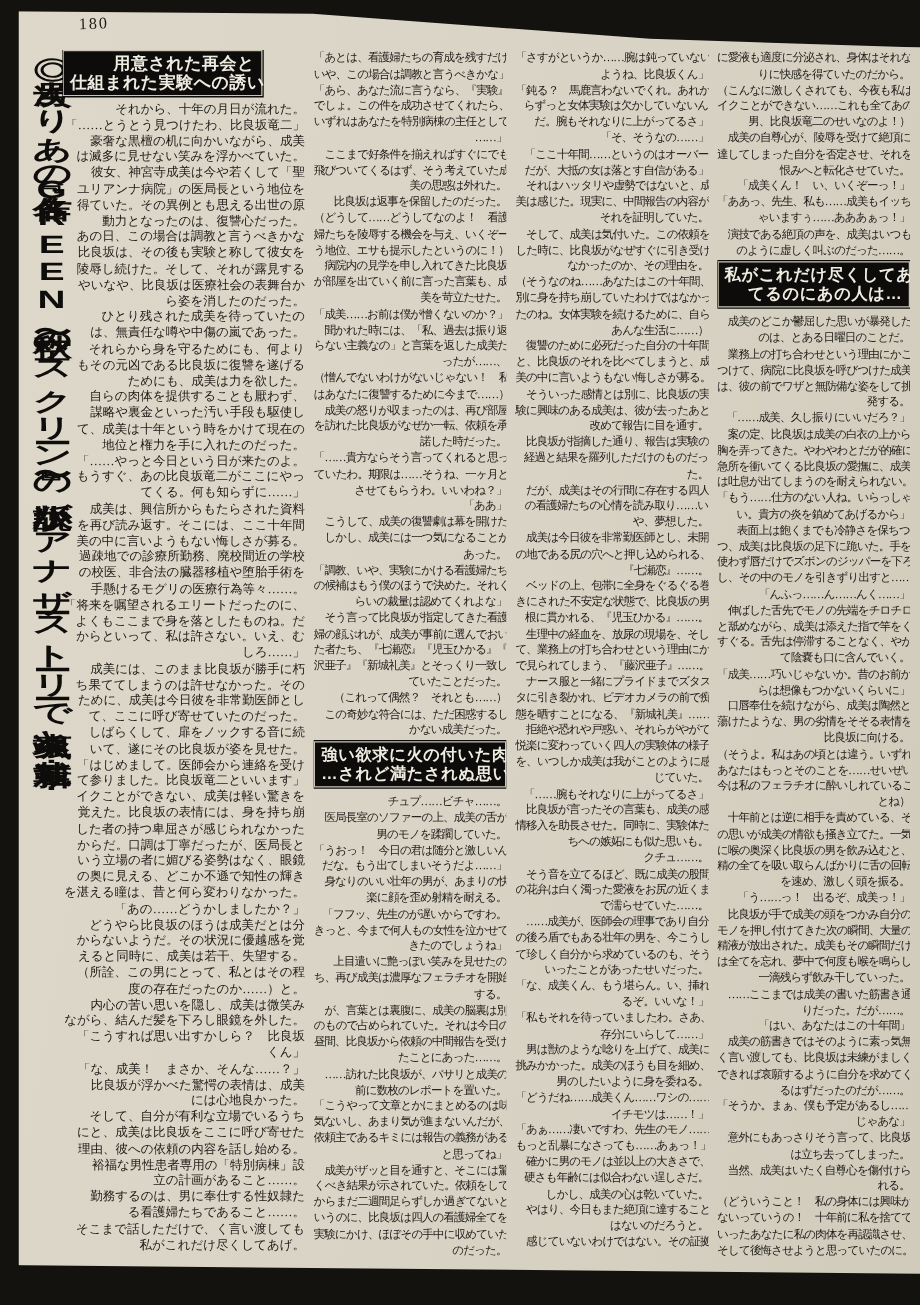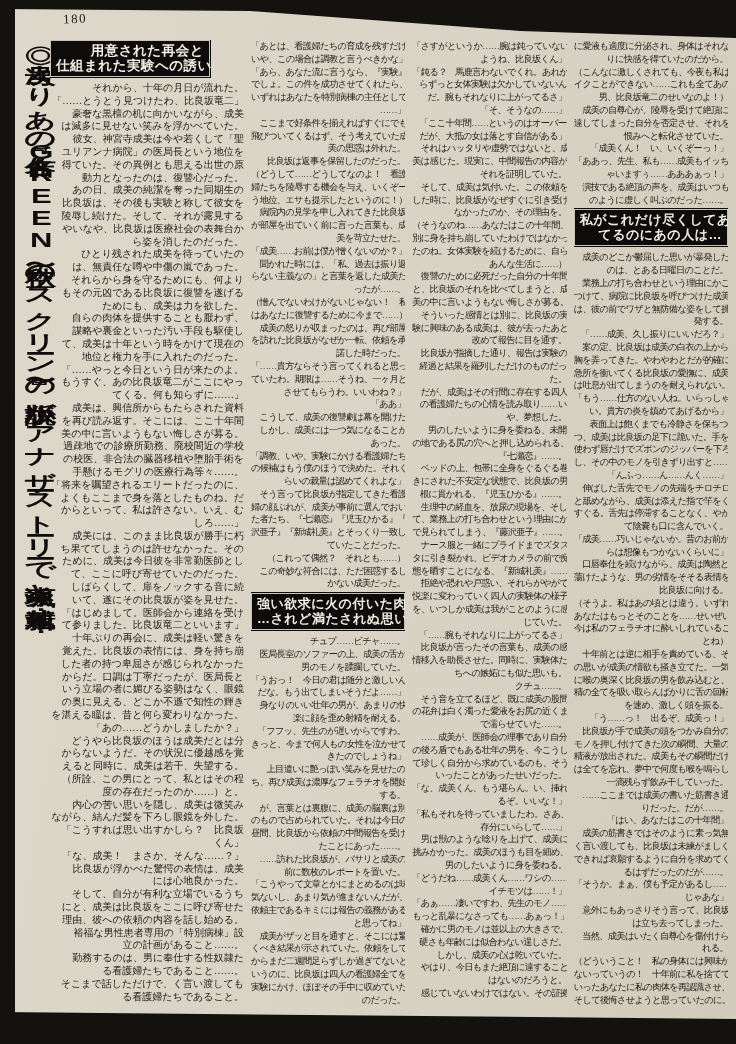--- a/index.html
+++ b/index.html
@@ -48,21 +48,21 @@
           <div>仕組まれた実験への誘い</div>
         </div>
         <div class="text-line">　それから、十年の月日が流れた。</div>
         <div class="text-line">「……とうとう見つけたわ、比良坂竜二」</div>
         <div class="text-line">　豪奢な黒檀の机に向かいながら、成美</div>
         <div class="text-line">は滅多に見せない笑みを浮かべていた。</div>
         <div class="text-line">　彼女、神宮寺成美は今や若くして「聖</div>
         <div class="text-line">ユリアンナ病院」の医局長という地位を</div>
         <div class="text-line">得ていた。その異例とも思える出世の原</div>
         <div class="text-line">動力となったのは、復讐心だった。</div>
-        <div class="text-line">　あの日、成美の純潔を奪った同期生の</div>
+        <div class="text-line">　あの日、この場合は調教と言うべきかな</div>
         <div class="text-line">比良坂は、その後も実験と称して彼女を</div>
         <div class="text-line">陵辱し続けた。そして、それが露見する</div>
         <div class="text-line">やいなや、比良坂は医療社会の表舞台か</div>
         <div class="text-line">ら姿を消したのだった。</div>
         <div class="text-line">　ひとり残された成美を待っていたの</div>
         <div class="text-line">は、無責任な噂や中傷の嵐であった。</div>
         <div class="text-line">　それらから身を守るためにも、何より</div>
         <div class="text-line">もその元凶である比良坂に復讐を遂げる</div>
         <div class="text-line">ためにも、成美は力を欲した。</div>
         <div class="text-line">　自らの肉体を提供することも厭わず、</div>
@@ -83,21 +83,21 @@
         <div class="text-line">からといって、私は許さない。いえ、む</div>
         <div class="text-line">しろ……」</div>
         <div class="text-line">　成美には、このまま比良坂が勝手に朽</div>
         <div class="text-line">ち果ててしまうのは許せなかった。その</div>
         <div class="text-line">ために、成美は今日彼を非常勤医師とし</div>
         <div class="text-line">て、ここに呼び寄せていたのだった。</div>
         <div class="text-line">　しばらくして、扉をノックする音に続</div>
         <div class="text-line">いて、遂にその比良坂が姿を見せた。</div>
         <div class="text-line">「はじめまして。医師会から連絡を受け</div>
         <div class="text-line">て参りました。比良坂竜二といいます」</div>
-        <div class="text-line">　十年ぶりの再会に、成美は軽い驚きを</div>
+        <div class="text-line">　イクことができない、成美は軽い驚きを</div>
         <div class="text-line">覚えた。比良坂の表情には、身を持ち崩</div>
         <div class="text-line">した者の持つ卑屈さが感じられなかった</div>
         <div class="text-line">からだ。口調は丁寧だったが、医局長と</div>
         <div class="text-line">いう立場の者に媚びる姿勢はなく、眼鏡</div>
         <div class="text-line">の奥に見える、どこか不遜で知性の輝き</div>
         <div class="text-line">を湛える瞳は、昔と何ら変わりなかった。</div>
         <div class="text-line">「あの……どうかしましたか？」</div>
         <div class="text-line">　どうやら比良坂のほうは成美だとは分</div>
         <div class="text-line">からないようだ。その状況に優越感を覚</div>
         <div class="text-line">えると同時に、成美は若干、失望する。</div>
@@ -111,21 +111,21 @@
         <div class="text-line">　比良坂が浮かべた驚愕の表情は、成美</div>
         <div class="text-line">には心地良かった。</div>
         <div class="text-line">　そして、自分が有利な立場でいるうち</div>
         <div class="text-line">にと、成美は比良坂をここに呼び寄せた</div>
         <div class="text-line">理由、彼への依頼の内容を話し始める。</div>
         <div class="text-line">　裕福な男性患者専用の「特別病棟」設</div>
         <div class="text-line">立の計画があること……。</div>
         <div class="text-line">　勤務するのは、男に奉仕する性奴隷た</div>
         <div class="text-line">る看護婦たちであること……。</div>
         <div class="text-line">　そこまで話しただけで、く言い渡しても</div>
-        <div class="text-line">る看護婦たちであること。</div>
+        <div class="text-line">私がこれだけ尽くしてあげ。</div>
       </div>
     <div class="text-column col-1">
         <div class="text-line">「あとは、看護婦たちの育成を残すだけ、</div>
         <div class="text-line">いや、この場合は調教と言うべきかな」</div>
         <div class="text-line">「あら、あなた流に言うなら、『実験』</div>
         <div class="text-line">でしょ。この件を成功させてくれたら、</div>
         <div class="text-line">いずれはあなたを特別病棟の主任として</div>
         <div class="text-line">……」</div>
         <div class="text-line">　ここまで好条件を揃えればすぐにでも</div>
         <div class="text-line">飛びついてくるはず、そう考えていた成</div>
@@ -222,21 +222,21 @@
         <div class="text-line">美の中に言いようもない悔しさが募る。</div>
         <div class="text-line">　そういった感情とは別に、比良坂の実</div>
         <div class="text-line">験に興味のある成美は、彼が去ったあと</div>
         <div class="text-line">改めて報告に目を通す。</div>
         <div class="text-line">　比良坂が指摘した通り、報告は実験の</div>
         <div class="text-line">経過と結果を羅列しただけのものだっ</div>
         <div class="text-line">た。</div>
         <div class="text-line">　だが、成美はその行間に存在する四人</div>
         <div class="text-line">の看護婦たちの心情を読み取り……い</div>
         <div class="text-line">や、夢想した。</div>
-        <div class="text-line">　男のしたいように身を委ねる、未開</div>
+        <div class="text-line">　成美は今日彼を非常勤医師とし、未開</div>
         <div class="text-line">の地である尻の穴へと押し込められる、</div>
         <div class="text-line">『七瀬恋』……。</div>
         <div class="text-line">　ベッドの上、包帯に全身をぐるぐる巻</div>
         <div class="text-line">きにされた不安定な状態で、比良坂の男</div>
         <div class="text-line">根に貫かれる、『児玉ひかる』……。</div>
         <div class="text-line">　生理中の経血を、放尿の現場を、そし</div>
         <div class="text-line">て、業務上の打ち合わせという理由にかこ</div>
         <div class="text-line">で見られてしまう、『藤沢亜子』……。</div>
         <div class="text-line">　ナース服と一緒にプライドまでズタズ</div>
         <div class="text-line">タに引き裂かれ、ビデオカメラの前で痴</div>

